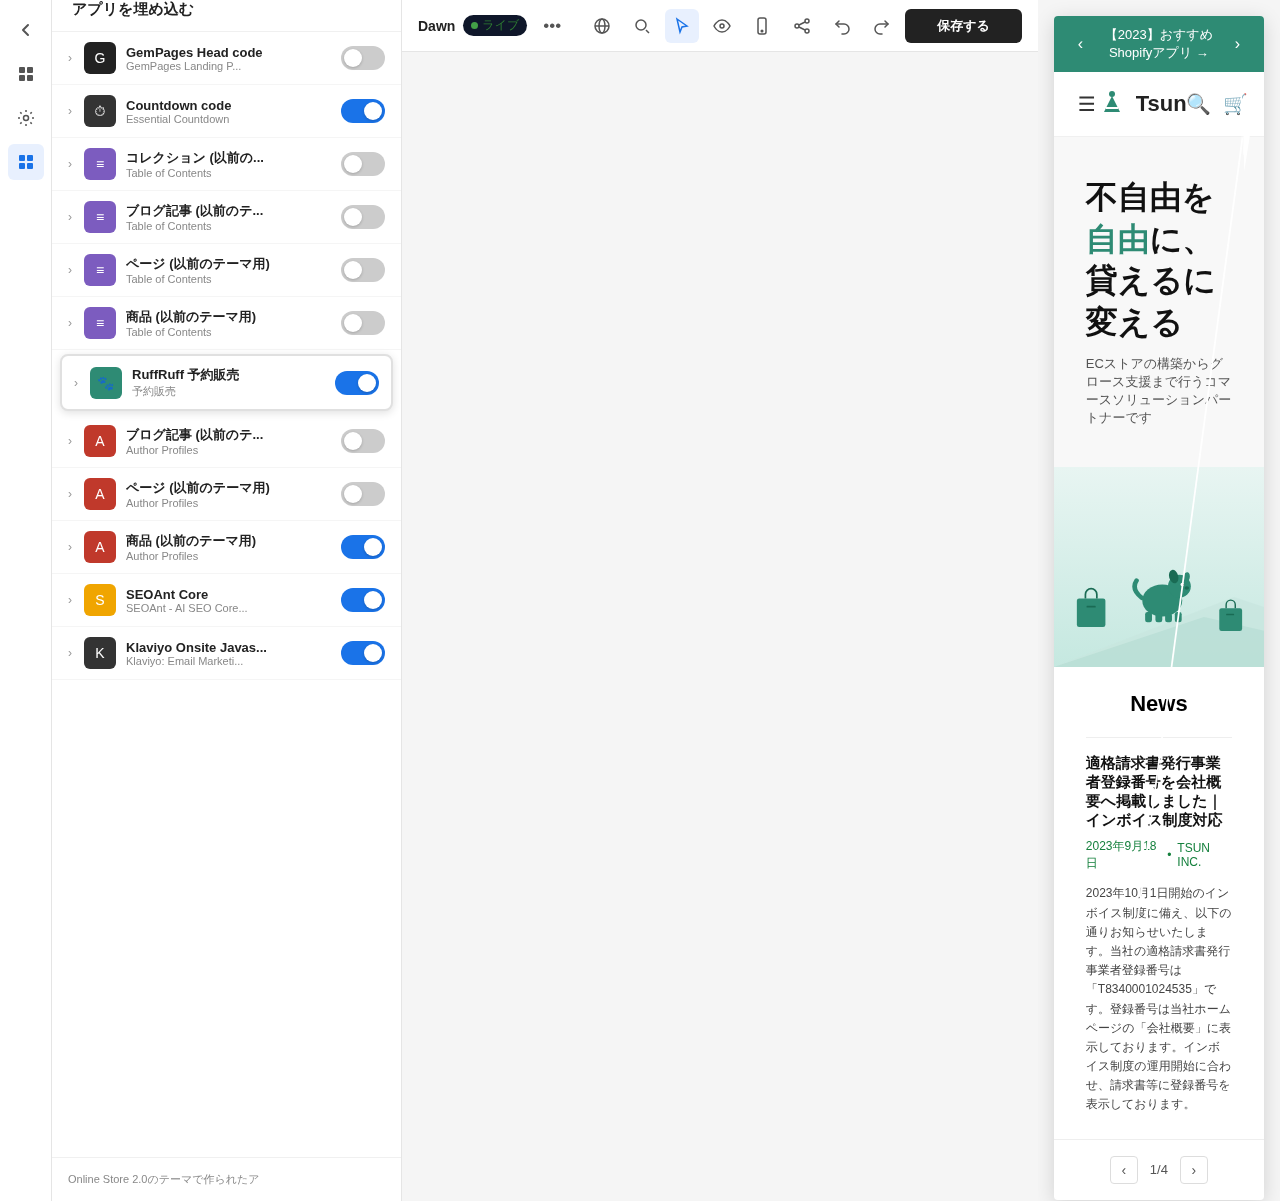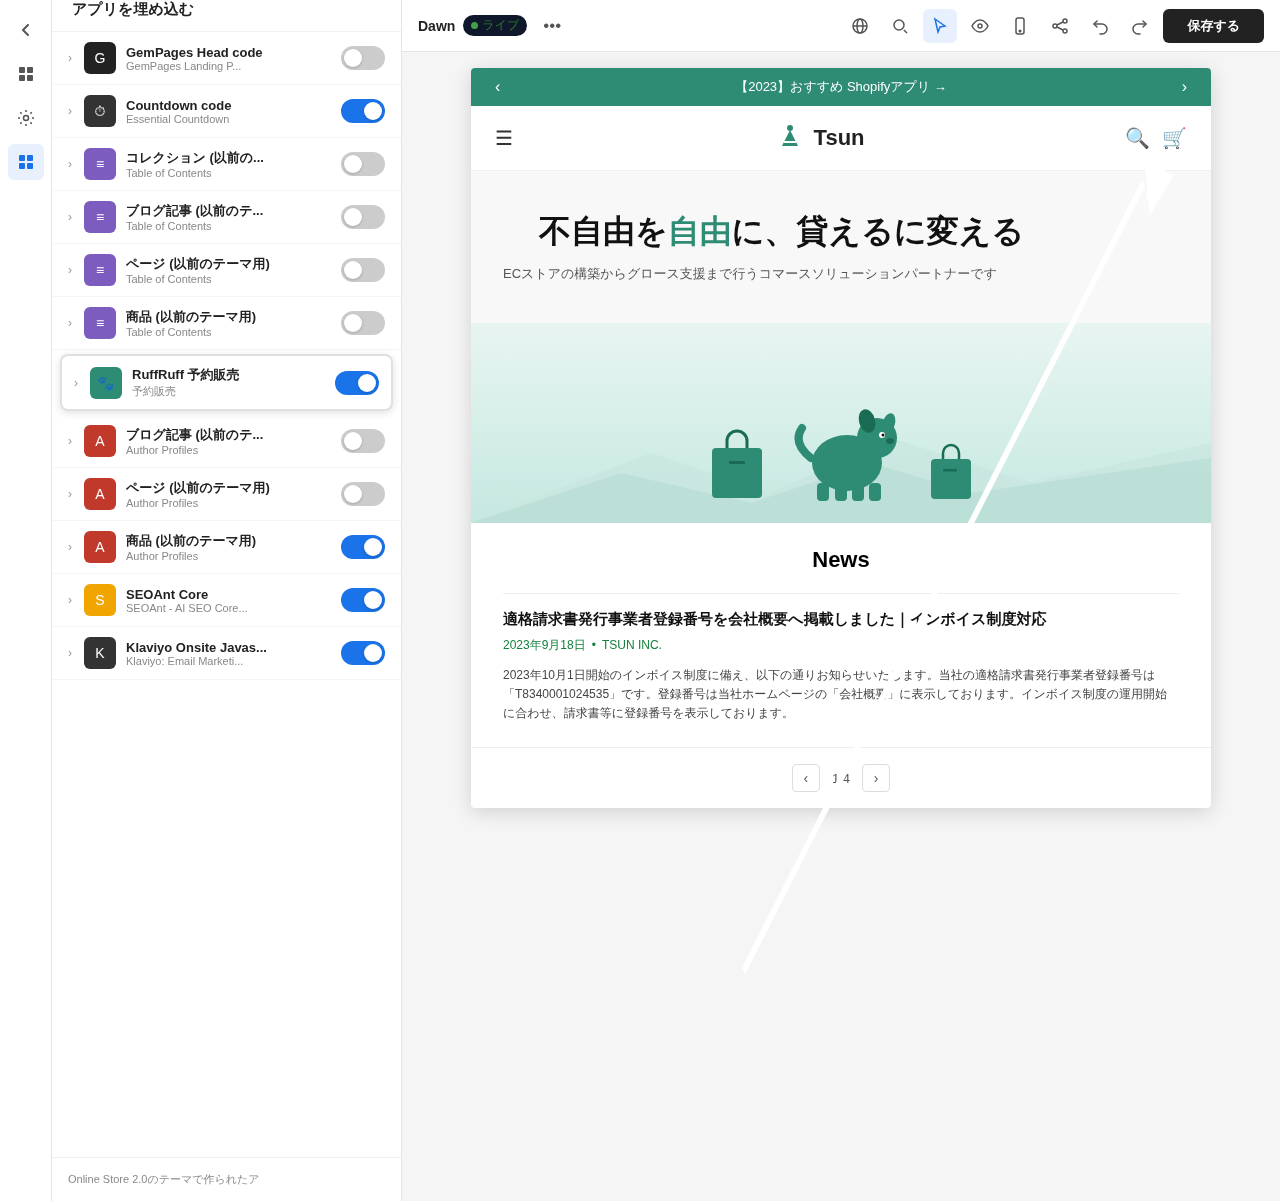--- a/index.html
+++ b/index.html
@@ -141,21 +141,21 @@
       font-size: 11px;
       color: #888;
       border-top: 1px solid #f0f0f0;
       margin-top: auto;
     }
 
     
     .main-area {
       flex: 1;
       display: flex;
-      flex-direction: column;
+      flex-direction: row;
       background: #f5f5f5;
       overflow: hidden;
     }
 
     
     .topbar {
       height: 52px;
       background: #fff;
       border-bottom: 1px solid #e5e5e5;
       display: flex;
@@ -210,21 +210,21 @@
     }
     .topbar-icon-btn.active {
       background: #e8f0fe;
       color: #1a73e8;
     }
     .save-btn {
       background: #222;
       color: #fff;
       border: none;
       border-radius: 6px;
-      padding: 8px 24px;
+      padding: 8px 32px;
       font-size: 13px;
       font-weight: 600;
       cursor: pointer;
     }
 
     
     .preview-area {
       flex: 1;
       display: flex;
       align-items: flex-start;
@@ -306,21 +306,20 @@
     .site-hero {
       padding: 40px 32px 20px;
       background: #f8f8f8;
     }
     .hero-title {
       font-size: 32px;
       font-weight: 800;
       color: #111;
       margin-bottom: 12px;
       line-height: 1.3;
-      margin-left: 36px;
     }
     .hero-title .green { color: #2e8b74; }
     .hero-sub {
       font-size: 13px;
       color: #555;
       margin-bottom: 20px;
     }
 
     
     .hero-image-area {

